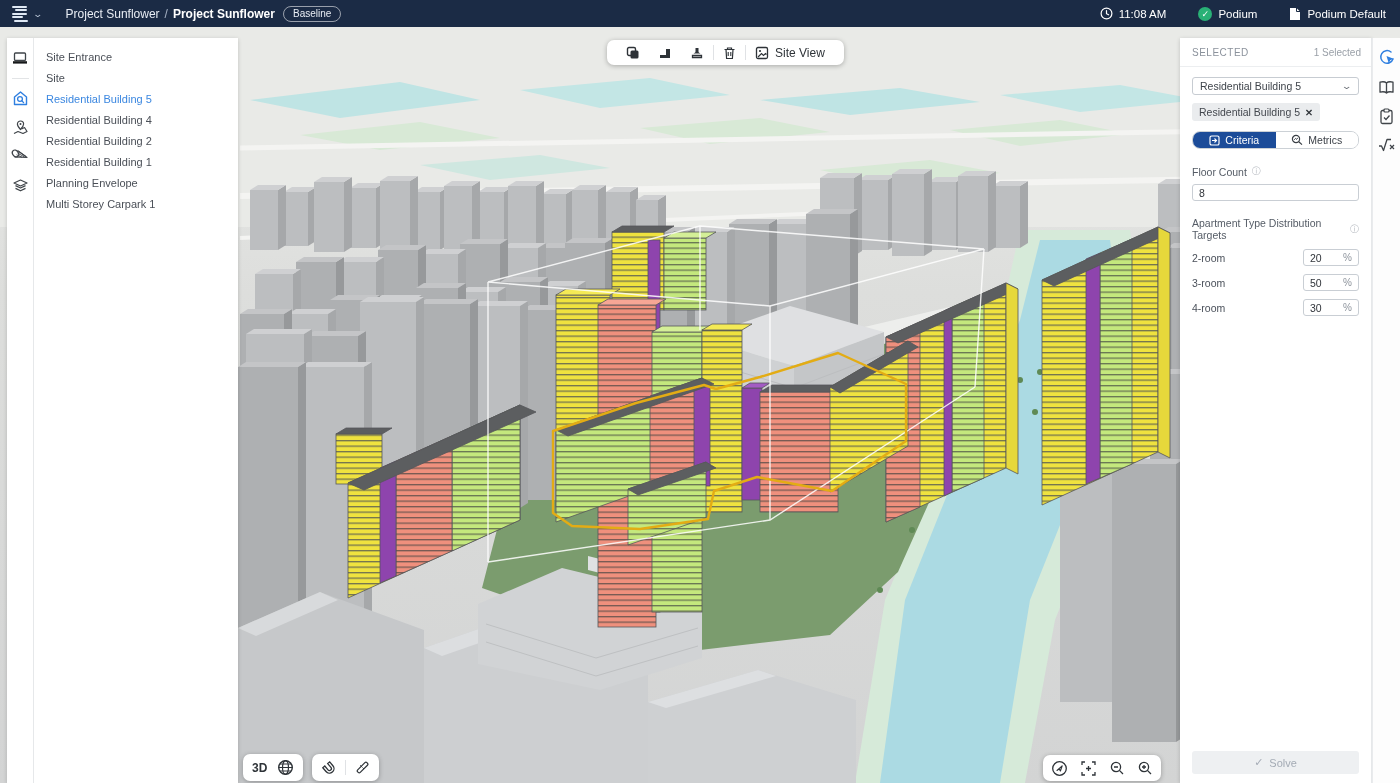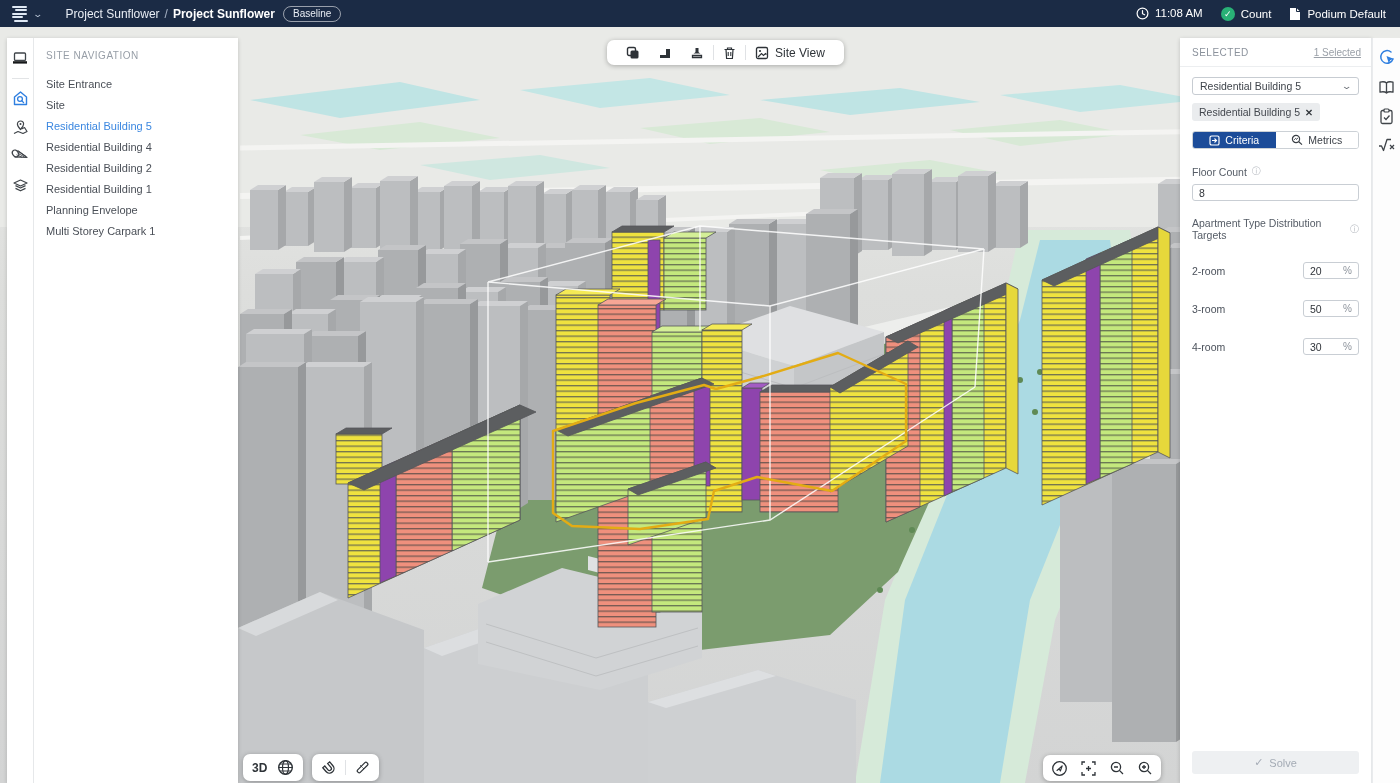--- a/index.html
+++ b/index.html
@@ -12,21 +12,21 @@
   .logo-lines i { display:block; height:2px; border-radius:1px; background:#dfe9f5; }
   .logo-lines i:nth-child(1){width:15px;} .logo-lines i:nth-child(2){width:12px; margin-left:3px;}
   .logo-lines i:nth-child(3){width:15px;} .logo-lines i:nth-child(4){width:11px;}
   .logo-lines i:nth-child(5){width:14px; margin-left:2px;}
   .chev { font-size:9px; color:#b9c5d6; transform:scaleX(1.4); }
   .crumbs { margin-left:14px; font-size:12px; display:flex; gap:5px; }
   .crumbs .root { font-weight:400; color:#e8edf4; }
   .crumbs .sep { color:#aab6c8; }
   .crumbs .cur { font-weight:bold; }
   .badge { margin-left:8px; font-size:10px; color:#e8edf4; border:1px solid rgba(255,255,255,.55); border-radius:9px; padding:1px 9px 2px; }
-  .topbar-right { margin-left:auto; display:flex; align-items:flex-start; gap:18px; padding-right:14px; font-size:11.5px; }
+  .topbar-right { margin-left:auto; display:flex; align-items:center; gap:32px; padding-right:14px; font-size:11.5px; }
   .tb-group { display:flex; align-items:center; gap:6px; }
   .status-dot { width:14px; height:14px; border-radius:50%; background:var(--status-green,#29b176); color:#fff; font-size:9px; display:flex; align-items:center; justify-content:center; }
 
   
   .map { position:absolute; left:0; top:27px; width:1400px; height:756px; }
   .map svg text { font-family:"Liberation Sans", sans-serif; }
 
   
   .float { position:absolute; background:#fff; border-radius:7px; box-shadow:0 1px 5px rgba(0,0,0,.28); display:flex; align-items:center; z-index:30; }
   .toolbar-top { left:607px; top:40px; height:25px; padding:0 10px; gap:0; }
@@ -45,34 +45,34 @@
   .rail-sep { width:17px; height:1px; background:#e2e4e6; margin:2px 0 8px; }
   .site-nav { flex:1; padding-top:8px; }
   .nav-title { font-size:10px; letter-spacing:.5px; color:#979ea7; padding:4px 12px 12px; }
   .nav-item { font-size:11px; color:#4a4f57; padding:4.5px 12px; cursor:pointer; white-space:nowrap; }
   .nav-item.sel { color:#3b87e0; }
 
   
   .right-panel { position:absolute; right:28px; top:38px; bottom:0; width:192px; background:#fff; border-right:1px solid #e6e8ea; box-shadow:0 1px 4px rgba(0,0,0,.18); z-index:40; font-size:11px; }
   .rp-head { display:flex; justify-content:space-between; align-items:center; padding:9px 10px 8px 12px; border-bottom:1px solid #eceef0; }
   .rp-head .t { font-size:10px; letter-spacing:.5px; color:#8b929c; }
-  .rp-head .c { font-size:10px; color:#9aa0a8;text-decoration:underline; }
+  .rp-head .c { font-size:10px; color:#9aa0a8; }
   .rp-body { padding:10px 12px 0; }
   .select-box { border:1px solid #c7ccd2; border-radius:3px; height:18px; display:flex; align-items:center; padding:0 7px; font-size:10.5px; color:#3f444b; cursor:pointer; }
   .select-box .v { flex:1; white-space:nowrap; overflow:hidden; }
   .select-box .ch { font-size:9px; color:#6b7077; transform:scaleX(1.5); }
   .chip { display:inline-flex; align-items:center; gap:5px; background:#eaecee; border-radius:3px; padding:3px 7px; margin-top:8px; font-size:10.5px; color:#43474e; }
   .chip .x { font-size:9.5px; color:#2e3338; cursor:pointer; font-weight:bold; }
-  .tab-group { display:flex; margin-top:10px; border:1px solid #ccd1d6; border-radius:3px; overflow:hidden; height:18px; }
+  .tab-group { display:flex; margin-top:10px; border:1px solid #ccd1d6; border-radius:8px; overflow:hidden; height:18px; }
   .tab { flex:1; display:flex; align-items:center; justify-content:center; gap:5px; font-size:10.5px; cursor:pointer; background:#fff; color:#3a3f46; }
   .tab.active { background:var(--tab-blue,#1c4c99); color:#fff; }
   .fld-label { display:flex; align-items:center; gap:5px; margin-top:16px; color:#555c66; font-size:10.5px; }
   .info { font-size:9px; color:#b6bac0; }
   .text-input { margin-top:6px; width:100%; border:1px solid #c9ced4; border-radius:3px; height:17px; font-size:10.5px; color:#30343a; padding:0 6px; font-family:"Liberation Sans",sans-serif; }
-  .dist-row { display:flex; align-items:center; justify-content:space-between; margin-top:21px; }
+  .dist-row { display:flex; align-items:center; justify-content:space-between; margin-top:8px; }
   .dist-row .lb { color:#4a505a; font-size:10.5px; }
   .pct-box { display:flex; align-items:center; border:1px solid #c9ced4; border-radius:3px; height:17px; width:56px; padding:0 6px; }
   .pct-box input { border:none; outline:none; width:100%; font-size:10.5px; color:#30343a; font-family:"Liberation Sans",sans-serif; }
   .pct-box .u { font-size:10px; color:#8d939c; }
   .solve-btn { position:absolute; left:12px; right:12px; bottom:9px; height:23px; background:#eef0f2; border-radius:3px; display:flex; align-items:center; justify-content:center; gap:6px; color:#a4abb5; font-size:11px; cursor:default; }
 
   
   .right-rail { position:absolute; right:0; top:38px; bottom:0; width:28px; background:#fdfdfd; border-left:1px solid #e9ebed; z-index:40; display:flex; flex-direction:column; align-items:center; padding-top:9px; }
   .help-btn { position:absolute; right:3px; bottom:8px; width:22px; height:22px; border-radius:50%; background:#1f2329; color:#fff; font-size:12px; font-weight:bold; display:flex; align-items:center; justify-content:center; cursor:pointer; box-shadow:0 1px 3px rgba(0,0,0,.3); }
 
@@ -480,21 +480,21 @@
   <div class="topbar-right">
     <div class="tb-group">
       <svg class="ic" width="13" height="13" viewBox="0 0 13 13">
           <circle cx="6.5" cy="6.5" r="5.4" fill="none" stroke="#fff" stroke-width="1.2"></circle>
           <path d="M6.5 3.6 V6.7 L8.6 7.8" stroke="#fff" stroke-width="1.2" fill="none" stroke-linecap="round"></path>
         </svg>
       <span>11:08 AM</span>
     </div>
     <div class="tb-group">
       <span class="status-dot">✓</span>
-      <span>Count</span>
+      <span>Podium</span>
     </div>
     <div class="tb-group">
       <svg class="ic" width="12" height="14" viewBox="0 0 12 14">
           <path d="M1 1 h6.5 L11 4.5 V13 H1 Z" fill="#fff"></path>
           <path d="M7.5 1 V4.5 H11" fill="none" stroke="#1b2b45" stroke-width="1"></path>
         </svg>
       <span>Podium Default</span>
     </div>
   </div>
 </div>
@@ -529,21 +529,20 @@
           <path d="M6.5 5 L13.5 9 M5.5 6.8 L11 9.2 M8 3.6 L15 8.4" stroke="#3f4449" stroke-width=".9"></path>
         </svg>
     </div>
     <div class="rail-btn">
       <svg class="ic" width="17" height="17" viewBox="0 0 17 17">
           <path d="M2 6 L8.5 3 L15 6 L8.5 9 Z M3.5 8.6 L8.5 11 L13.5 8.6 M3.5 11.4 L8.5 13.8 L13.5 11.4" fill="none" stroke="#3f4449" stroke-width="1.2" stroke-linejoin="round"></path>
         </svg>
     </div>
   </div>
   <div class="site-nav">
-    <div class="nav-title">SITE NAVIGATION</div>
     <div class="nav-item">Site Entrance</div>
     <div class="nav-item">Site</div>
     <div class="nav-item sel">Residential Building 5</div>
     <div class="nav-item">Residential Building 4</div>
     <div class="nav-item">Residential Building 2</div>
     <div class="nav-item">Residential Building 1</div>
     <div class="nav-item">Planning Envelope</div>
     <div class="nav-item">Multi Storey Carpark 1</div>
   </div>
 </div>

